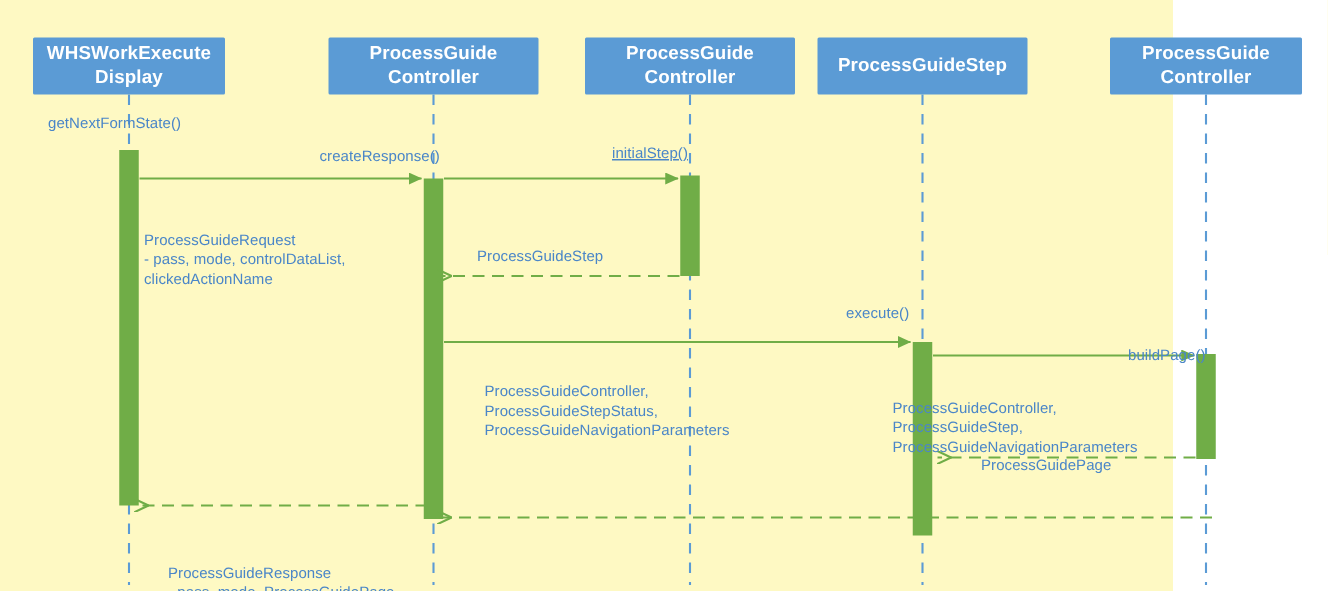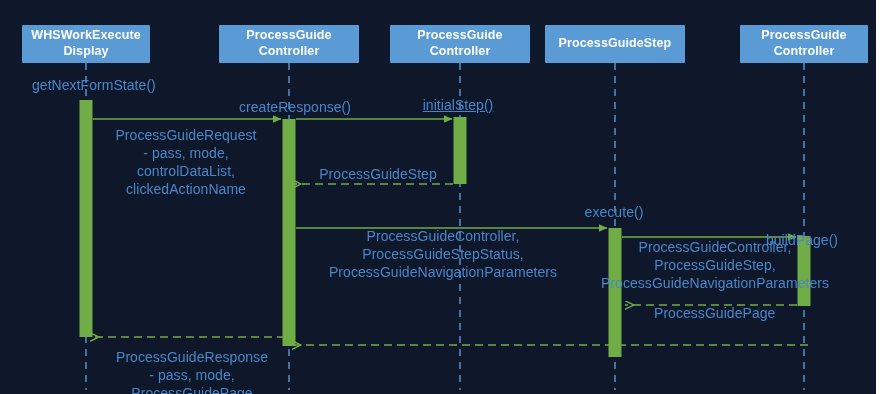--- a/index.html
+++ b/index.html
@@ -9,23 +9,23 @@
     background: #ffffff;
   }
   body {
     font-family: "Liberation Sans", sans-serif;
     width: 885px;
     height: 394px;
     overflow: hidden;
   }
   #diagram-root {
     position: relative;
-    width: 876px;
+    width: 782px;
     height: 394px;
-    background: #0f172a;
+    background: #fef9c3;
   }
   #diagram-svg {
     position: absolute;
     left: 0;
     top: 0;
     width: 885px;
     height: 394px;
     display: block;
   }
   .participant-box {
@@ -43,28 +43,29 @@
     padding: 2px 4px;
     border-radius: 1px;
   }
   .participant-label {
     display: block;
     width: 100%;
   }
   .msg-label {
     position: absolute;
     color: #4A86C8;
-    font-size: 14px;
+    font-size: 10px;
     line-height: 1.28;
-    text-align: center;
+    text-align: left;
     white-space: nowrap;
     letter-spacing: 0.05px;
   }
   .msg-label.multiline {
     white-space: pre-line;
+    margin-top: 28px;
   }
 </style>
 </head>
 <body>
 
 <div id="diagram-root">
 
   <svg id="diagram-svg" viewBox="0 0 885 394" xmlns="http://www.w3.org/2000/svg">
     <defs>
       <marker id="arrow-solid" markerWidth="9" markerHeight="8" refX="8.5" refY="4" orient="auto" markerUnits="userSpaceOnUse">
@@ -139,21 +140,21 @@
 
   <div class="participant-box" style="left:740px; top:25px; width:128px; height:38px; background:#5B9BD5;">
     <span class="participant-label">
       <span>ProcessGuide</span><br>
       <span>Controller</span>
     </span>
   </div>
 
   <div class="msg-label" style="left:32px; top:77px; width:100px;">getNextFormState()</div>
 
-  <div class="msg-label" style="left:235px; top:99px; width:120px;">createResponse()</div>
+  <div class="msg-label" style="left:213px; top:99px; width:120px;">createResponse()</div>
 
   <div class="msg-label" style="left:408px; top:97px; width:100px;text-decoration:underline;">initialStep()</div>
 
   <div class="msg-label" style="left:564px; top:204px; width:100px;">execute()</div>
 
   <div class="msg-label" style="left:752px; top:211px; width:100px;margin-top:21px;">buildPage()</div>
 
   <div class="msg-label multiline" style="left:96px; top:127px; width:180px;">ProcessGuideRequest
 - pass, mode, controlDataList,
 clickedActionName</div>

